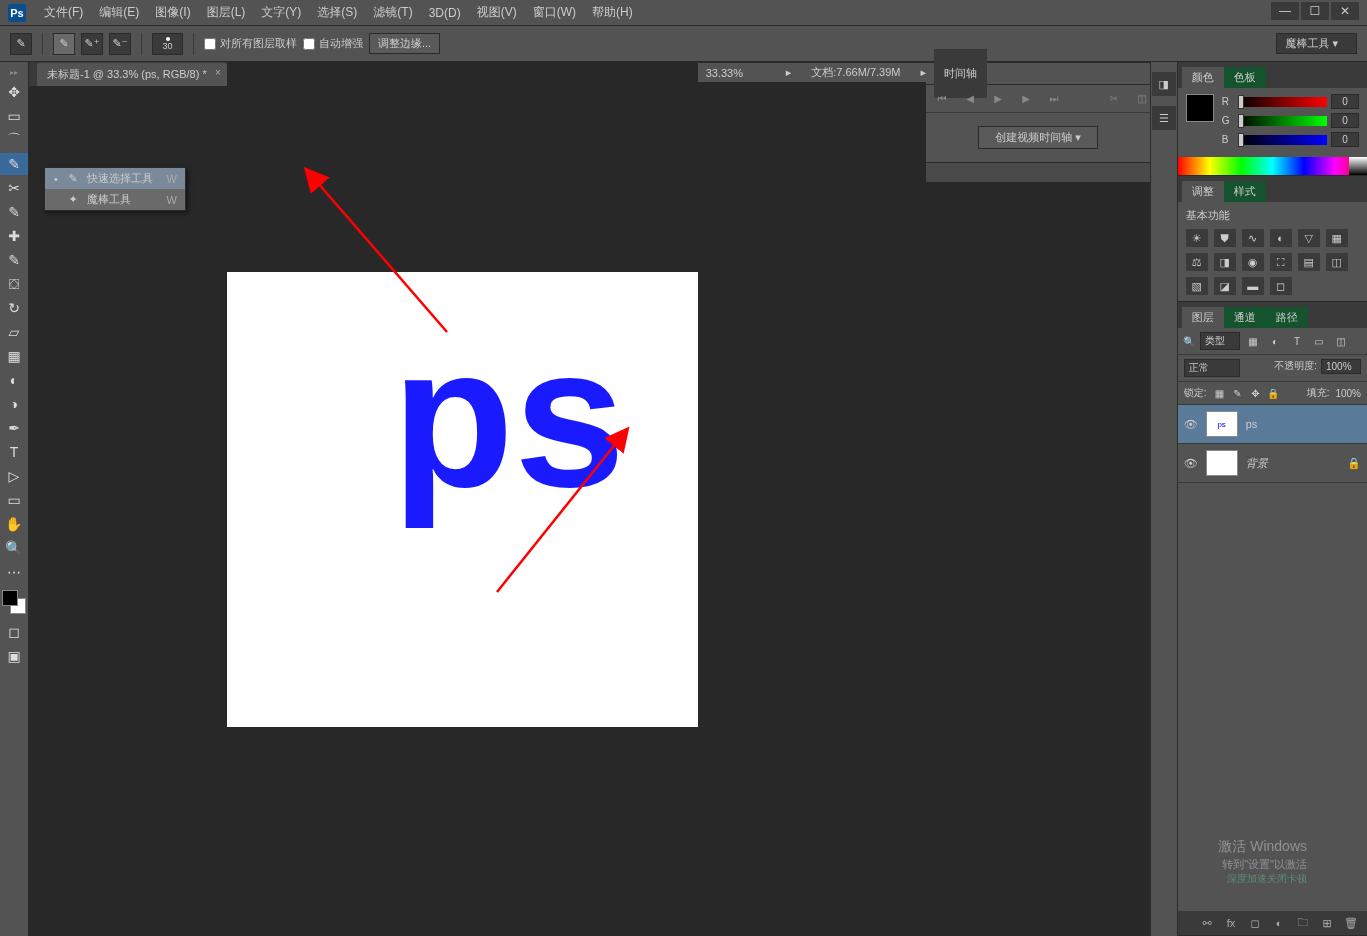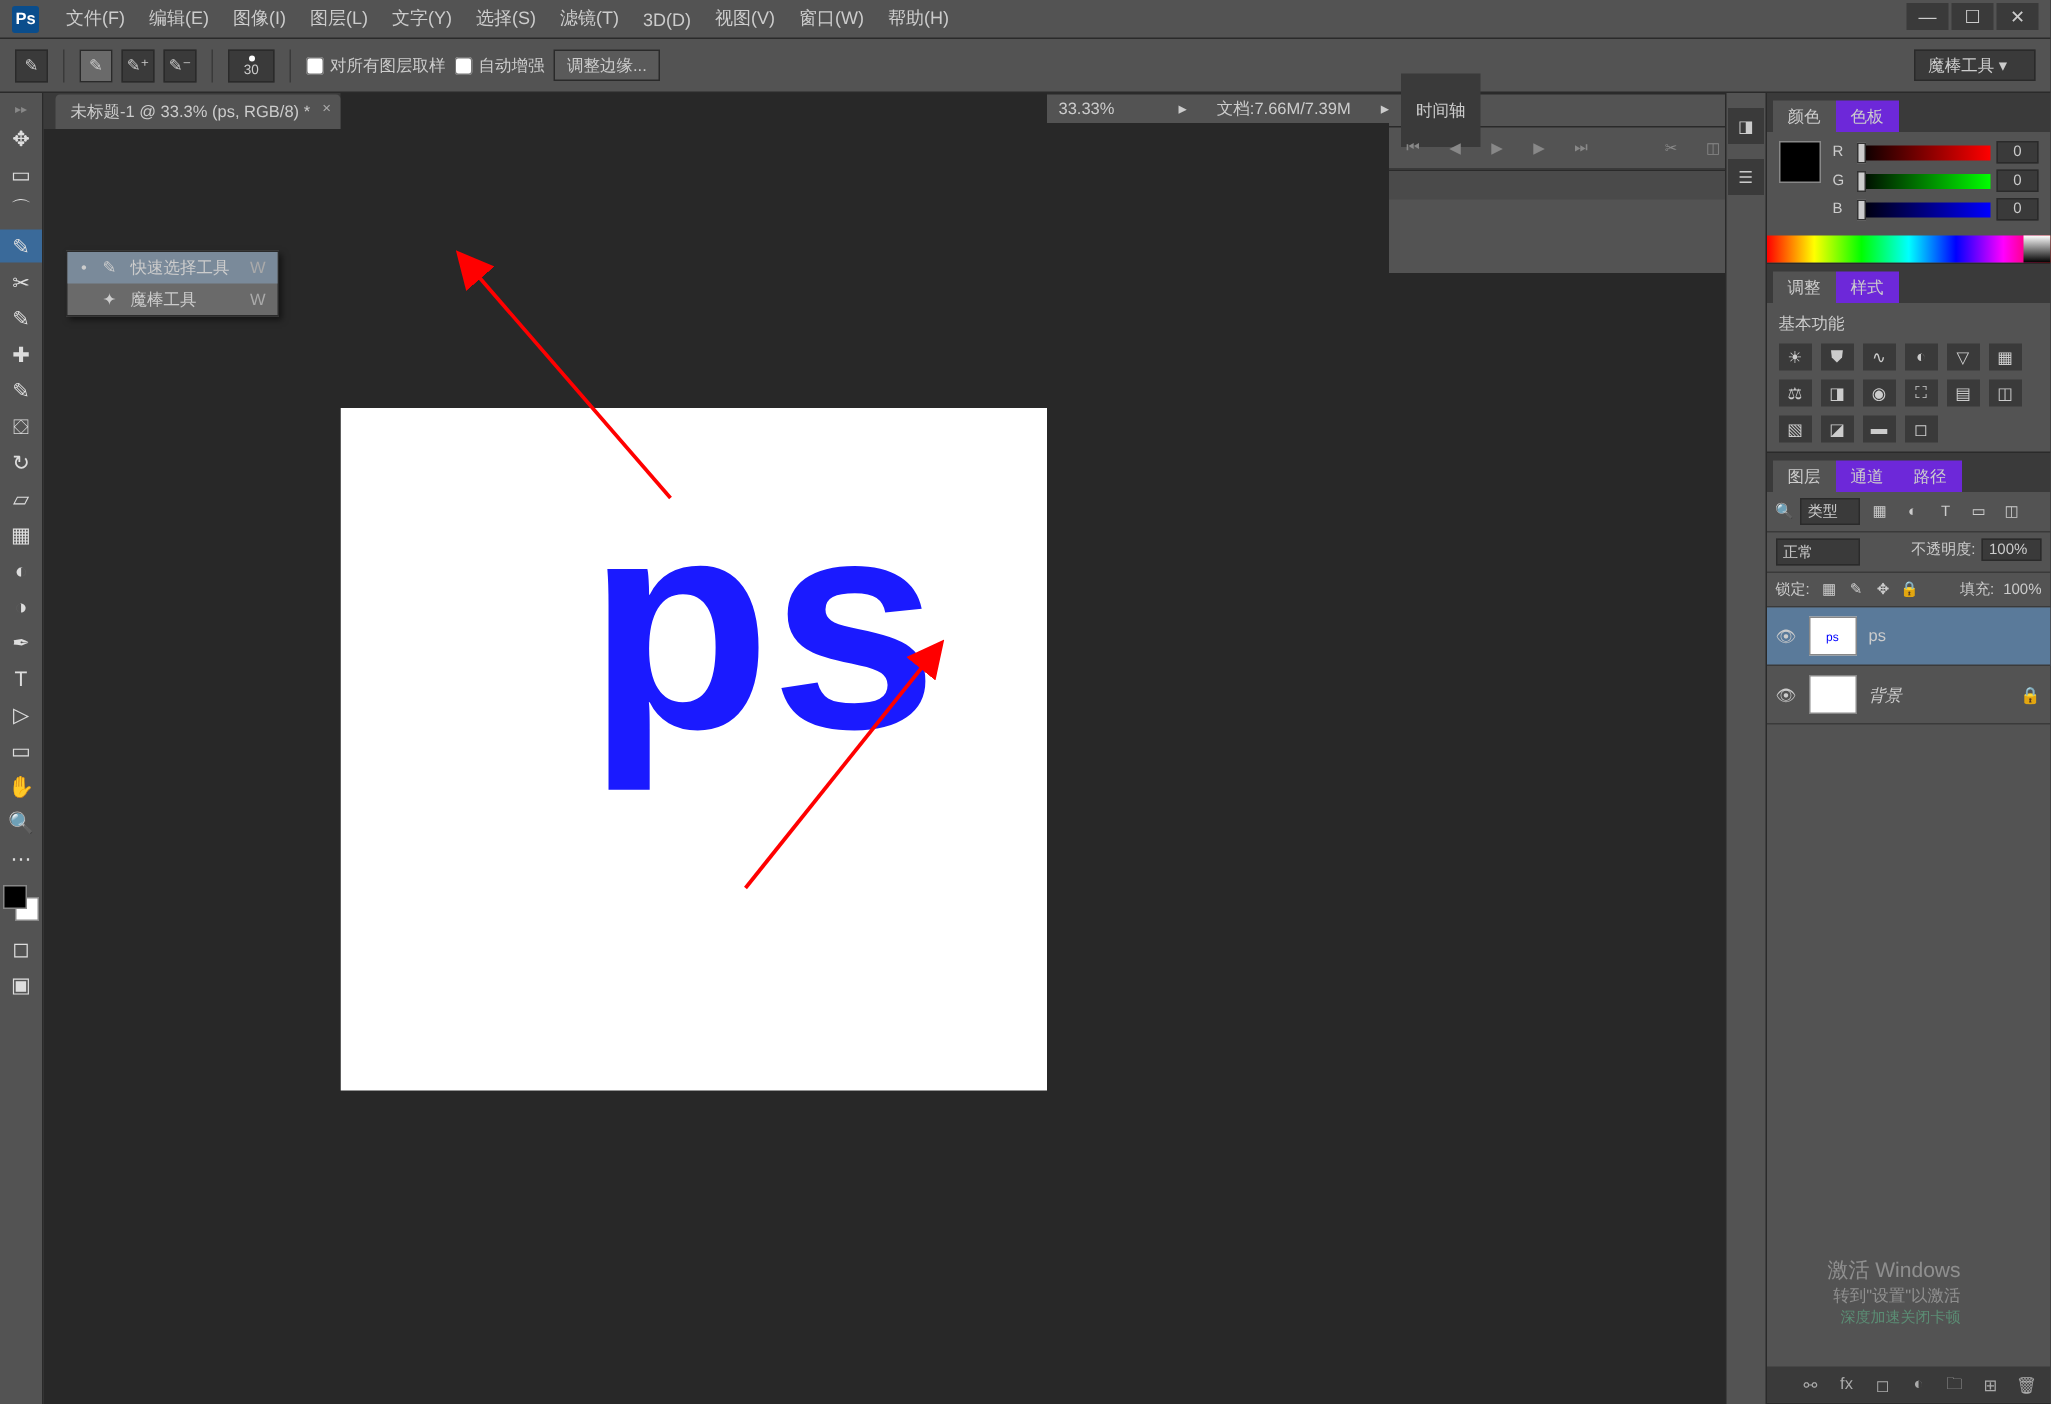--- a/index.html
+++ b/index.html
@@ -72,21 +72,21 @@
 .timeline-footer { height:20px; background:#4a4a4a; border-top:1px solid #2a2a2a; }
 
 
 .right-dock-collapsed { width:32px; background:#535353; border-left:1px solid #2a2a2a; display:flex; flex-direction:column; padding-top:10px; gap:10px; }
 .dock-icon { width:24px; height:24px; margin:0 auto; background:#3a3a3a; display:flex; align-items:center; justify-content:center; }
 
 
 .right-panels { width:230px; background:#535353; border-left:1px solid #2a2a2a; display:flex; flex-direction:column; }
 .panel { border-bottom:1px solid #2a2a2a; }
 .panel-tabs { height:26px; background:#3a3a3a; display:flex; align-items:flex-end; padding-left:4px; }
-.ptab { padding:3px 10px; font-size:11px; background:#6d28d9; cursor:pointer; }
+.ptab { padding:3px 10px; font-size:11px; background:#14532d; cursor:pointer; }
 .ptab.active { background:#535353; }
 .panel-body { padding:6px 8px; }
 
 
 .color-body { display:flex; gap:8px; align-items:flex-start; }
 .color-preview { width:28px; height:28px; background:#000; border:1px solid #888; }
 .sliders { flex:1; display:flex; flex-direction:column; gap:4px; }
 .slider-row { display:flex; align-items:center; gap:4px; }
 .slider-row .ch { width:12px; font-size:10px; }
 .slider-row .track { flex:1; height:10px; position:relative; }
@@ -274,20 +274,25 @@
       <div class="timeline-controls">
         <div class="tl-btn">⏮</div>
         <div class="tl-btn">◀</div>
         <div class="tl-btn">▶</div>
         <div class="tl-btn">▶</div>
         <div class="tl-btn">⏭</div>
         <div style="width:20px"></div>
         <div class="tl-btn">✂</div>
         <div class="tl-btn">◫</div>
       </div>
+      <div class="timeline-body">
+        <button class="create-timeline-btn">
+          <span>创建视频时间轴</span> ▾
+        </button>
+      </div>
       <div class="timeline-footer"></div>
     </div>
   </div>
 
   <div class="right-dock-collapsed">
     <div class="dock-icon">◨</div>
     <div class="dock-icon">☰</div>
   </div>
 
   <div class="right-panels">

